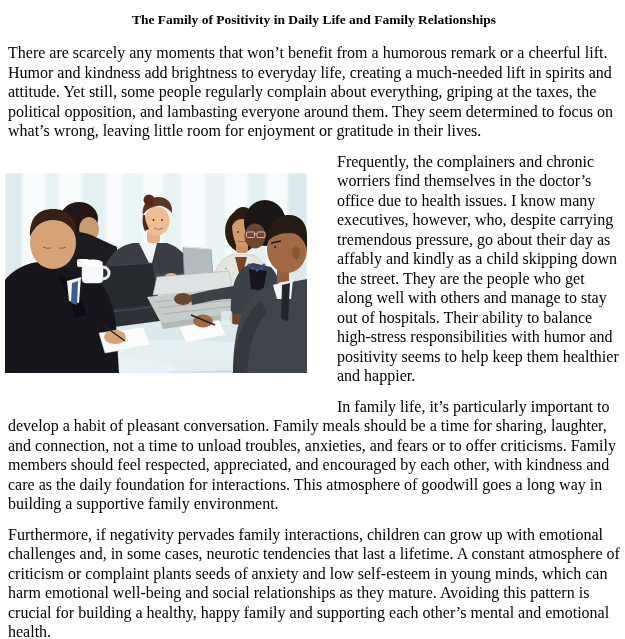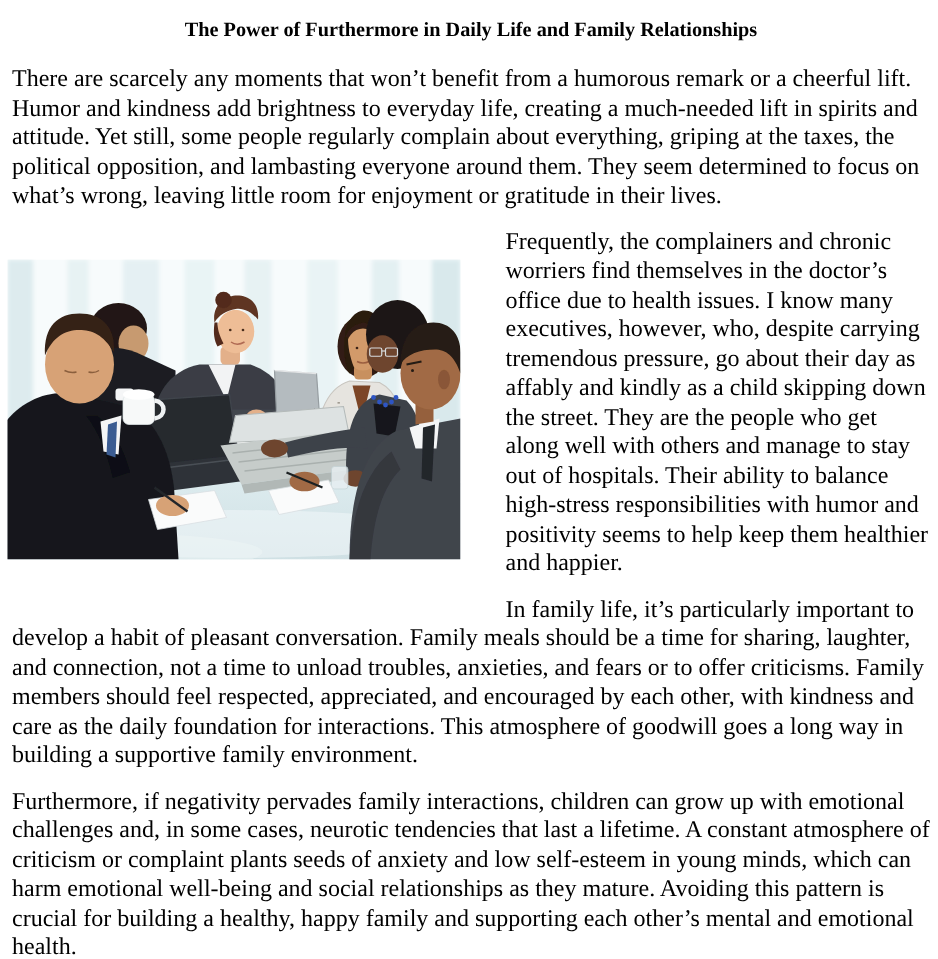--- a/index.html
+++ b/index.html
@@ -40,21 +40,21 @@
     display: block;
     width: 302px;
     height: 200px;
   }
 </style>
 </head>
 <body>
 
 <div class="page">
 
-  <h1 class="doc-title">The Power of Furthermore in Daily Life and Family Relationships</h1>
+  <h1 class="doc-title">The Family of Positivity in Daily Life and Family Relationships</h1>
 
   <p class="para">
     <span>There are scarcely any moments that won’t benefit from a humorous remark or a cheerful lift. Humor and kindness add brightness to everyday life, creating a much-needed lift in spirits and attitude. Yet still, some people regularly complain about everything, griping at the taxes, the political opposition, and lambasting everyone around them. They seem determined to focus on what’s wrong, leaving little room for enjoyment or gratitude in their lives.</span>
   </p>
 
   <p class="para">
     <span class="photo-figure" role="img" aria-label="Business meeting photo: six professionals in dark suits talking around a glass conference table with laptops, notepads and a white mug">
       <svg viewBox="0 0 302 200" xmlns="http://www.w3.org/2000/svg">
         <defs>
           <linearGradient id="tblGrad" x1="0" y1="0" x2="0" y2="1">

